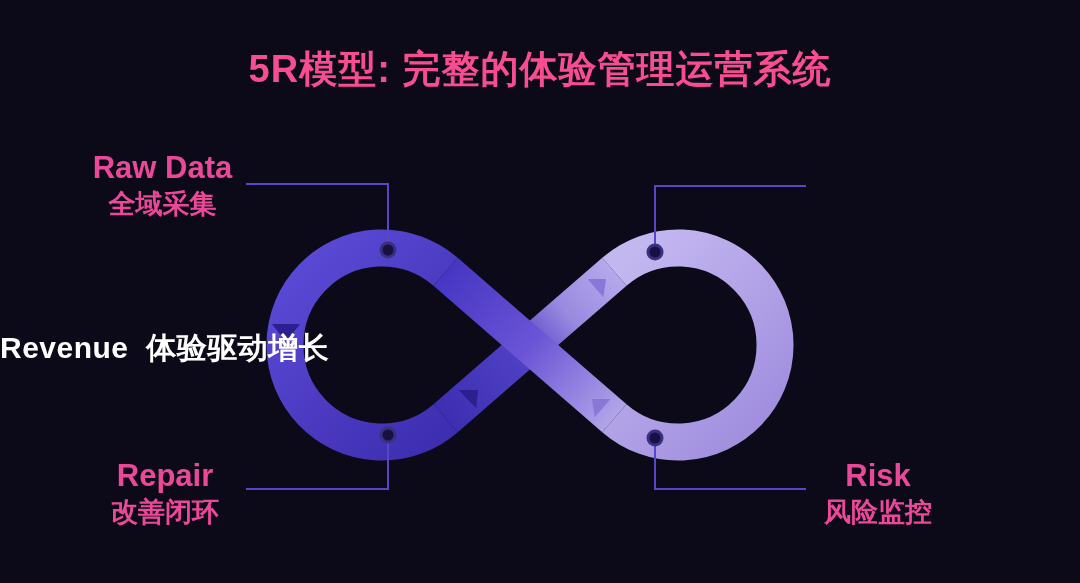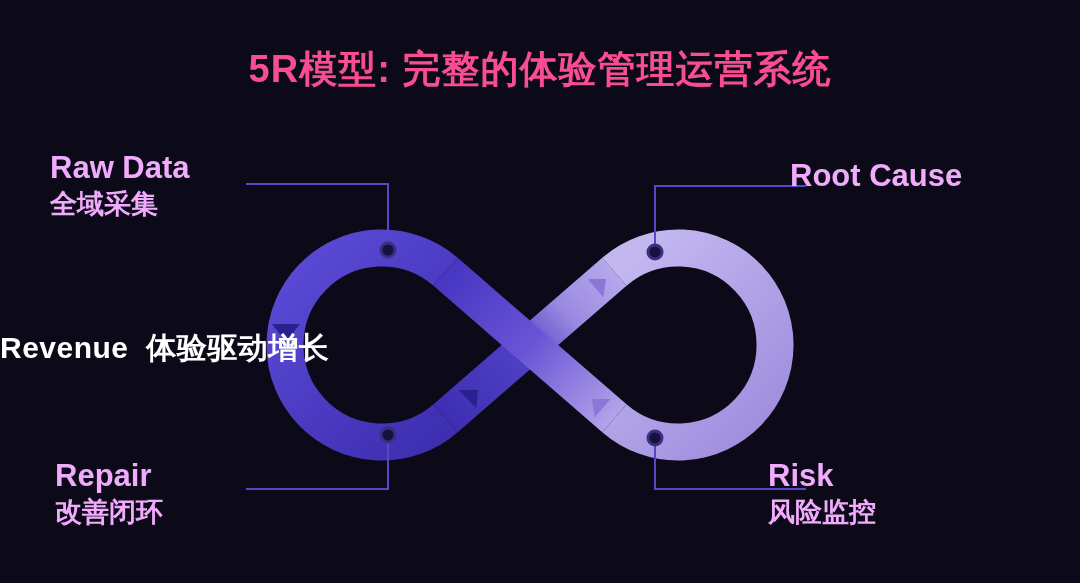--- a/index.html
+++ b/index.html
@@ -6,21 +6,21 @@
   .slide{
     position:relative;width:1080px;height:583px;overflow:hidden;
     background:#0c0918;
     font-family:"Liberation Sans","DejaVu Sans",sans-serif;
   }
   .title{
     position:absolute;top:44px;left:0;width:100%;text-align:center;
     font-size:38px;font-weight:800;color:#f94d92;letter-spacing:1px;
   }
   .diagram-svg{position:absolute;left:0;top:0;width:1080px;height:583px;}
-  .node{position:absolute;color:#f0abfc;}
+  .node{position:absolute;text-align:center;color:#ec4899;}
   .node .en{font-size:31px;font-weight:800;line-height:1.15;}
   .node .zh{font-size:27px;font-weight:700;line-height:1.35;}
   .node.tl{left:50px;top:150px;width:225px;}
   .node.tr{left:790px;top:158px;width:240px;}
   .node.bl{left:55px;top:458px;width:220px;}
   .node.br{left:768px;top:458px;width:220px;}
   .center-label{
     position:absolute;left:0;top:328px;width:1080px;
     color:#ffffff;font-size:30px;font-weight:800;white-space:pre;letter-spacing:0.5px;
   }
@@ -80,21 +80,20 @@
   </svg>
 
   <div class="center-label">Revenue  体验驱动增长</div>
 
   <div class="node tl">
     <div class="en">Raw Data</div>
     <div class="zh">全域采集</div>
   </div>
 
   <div class="node tr">
-    <div class="en">Root Cause</div>
   </div>
 
   <div class="node bl">
     <div class="en">Repair</div>
     <div class="zh">改善闭环</div>
   </div>
 
   <div class="node br">
     <div class="en">Risk</div>
     <div class="zh">风险监控</div>

